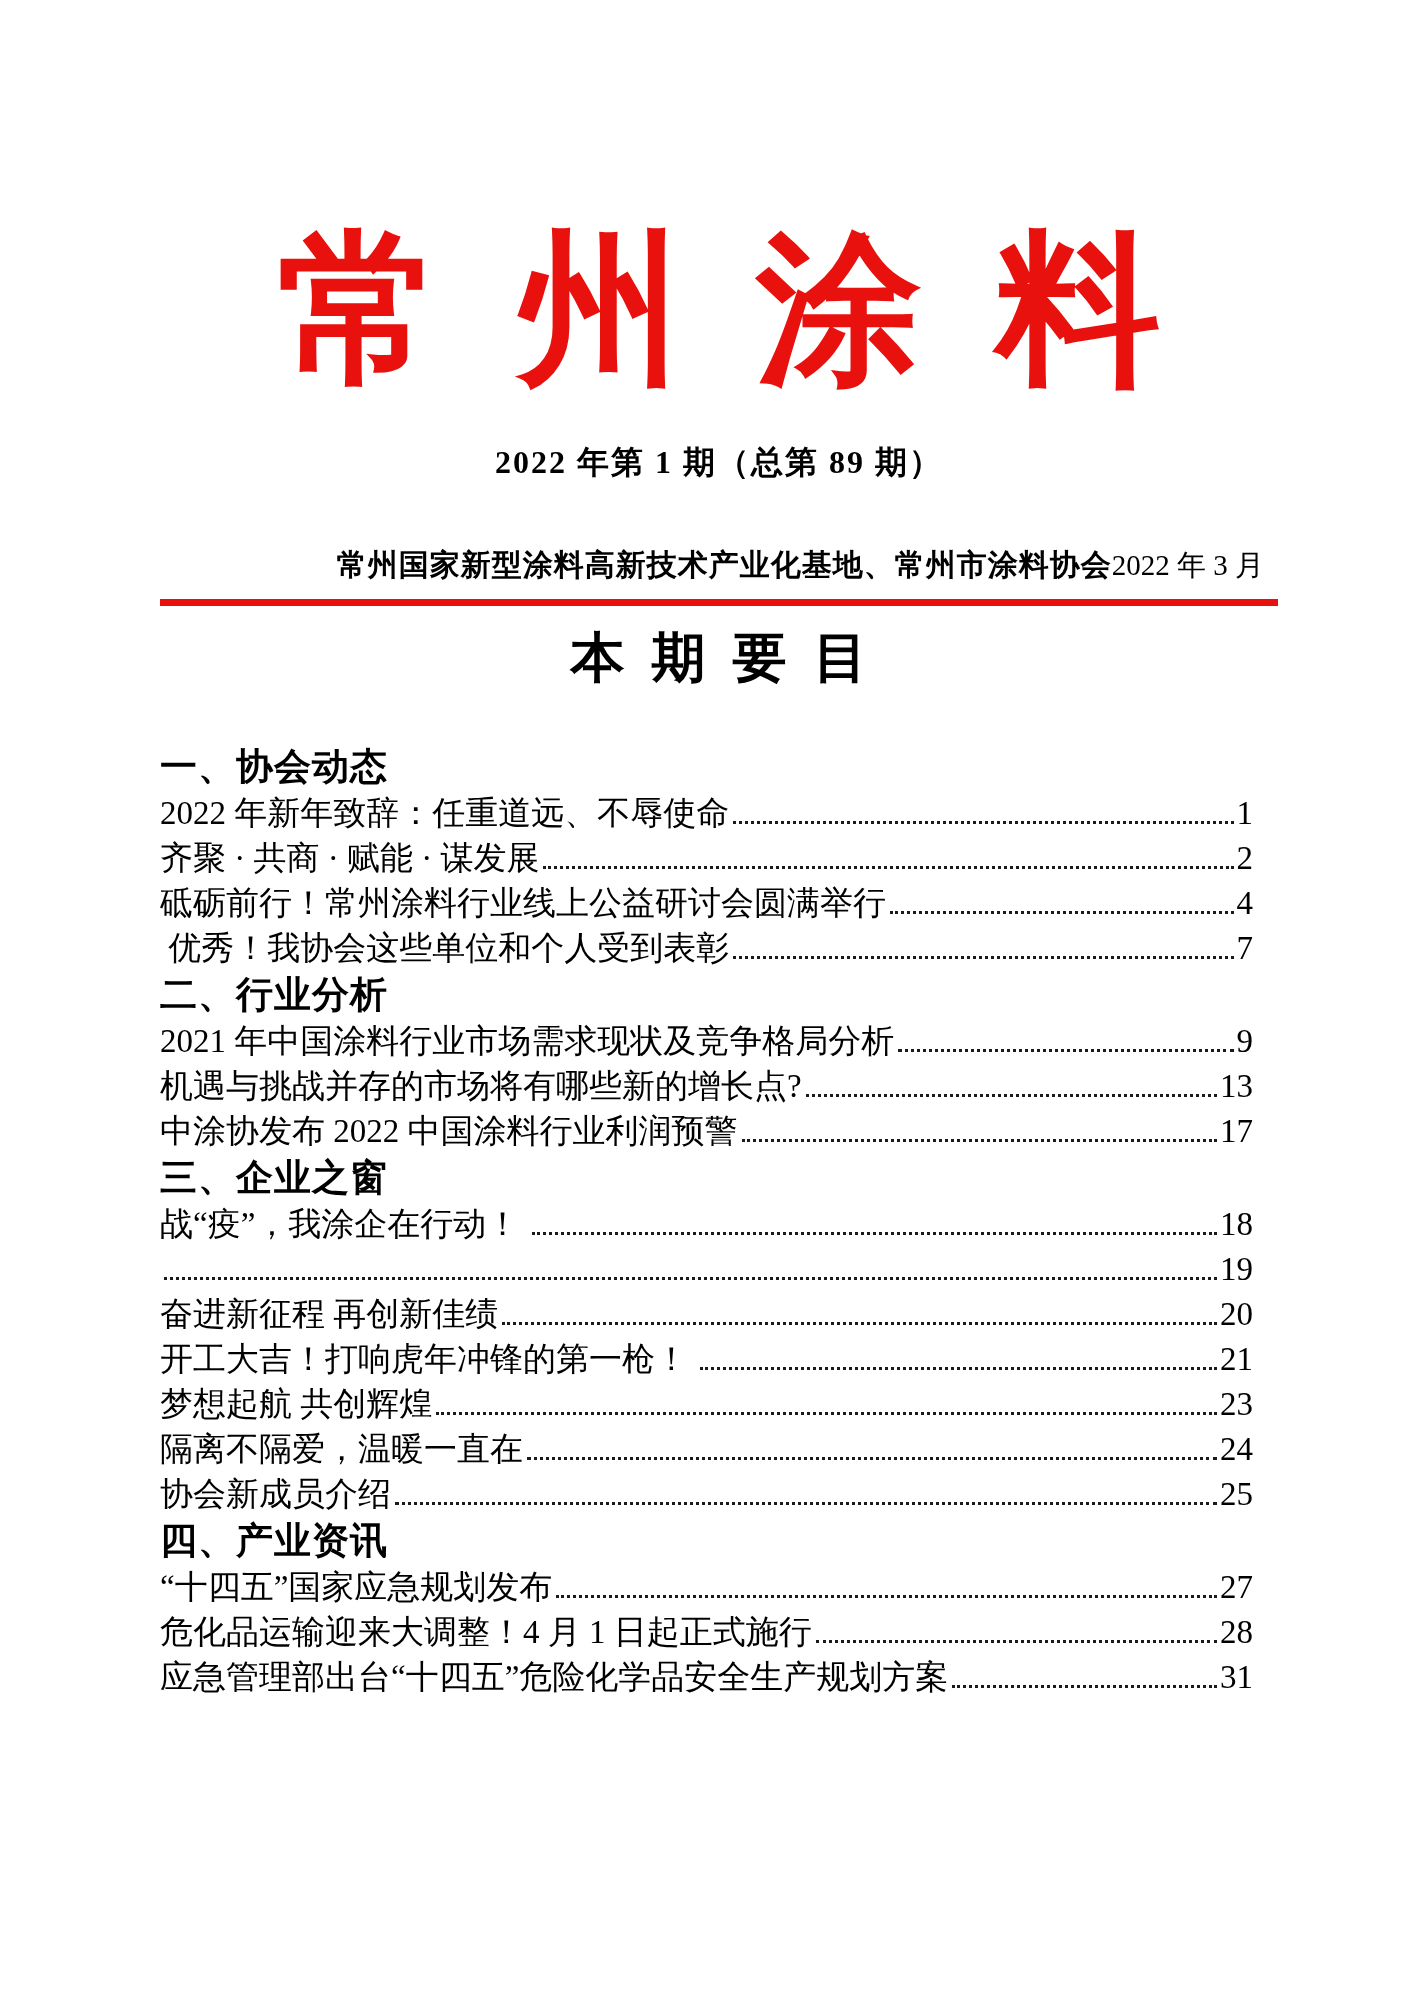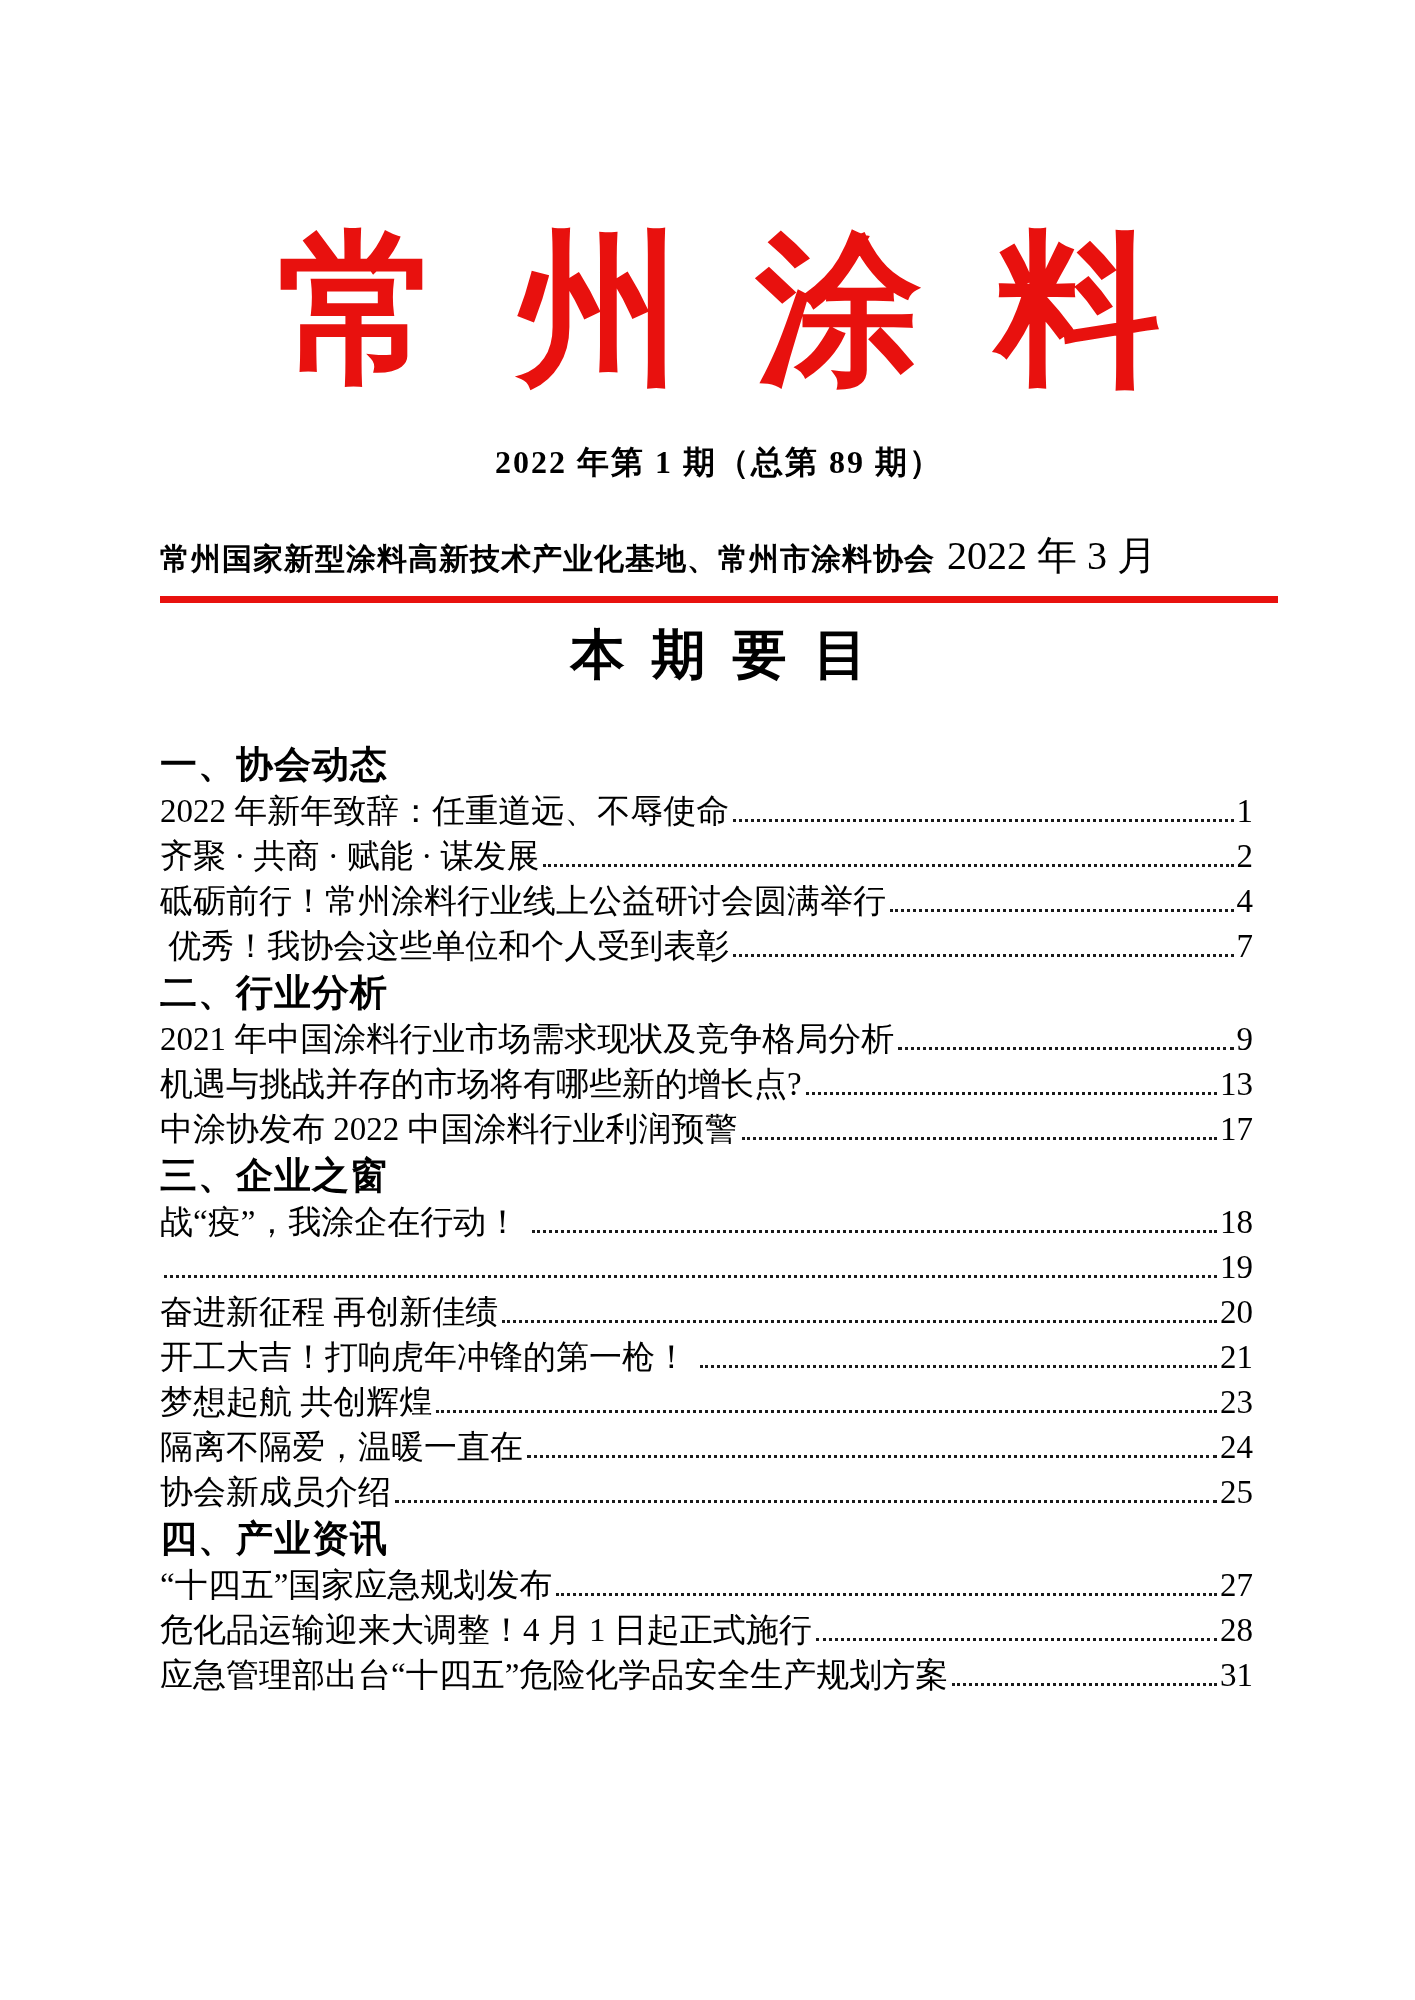--- a/index.html
+++ b/index.html
@@ -30,35 +30,35 @@
     margin-top: 50px;
     text-align: center;
     font-size: 32px;
     line-height: 1.2;
     font-weight: bold;
     letter-spacing: 2px;
   }
   .pub-row {
     margin-top: 50px;
     display: flex;
-    justify-content: flex-start;
+    justify-content: flex-end;
     align-items: baseline;
     line-height: 1.25;
-    gap: 12px;
   }
   .publisher {
     font-family: "Liberation Sans", "DejaVu Sans", sans-serif;
     font-weight: bold;
     font-size: 30px;
     letter-spacing: 1px;
   }
   .pub-date {
-    font-size: 40px;
+    font-size: 29px;
     padding-right: 14px;
     white-space: nowrap;
+    margin-top: 16px;
   }
   .red-rule {
     margin-top: 15px;
     height: 7px;
     width: 100%;
   }
   .contents-heading {
     margin: 22px 0 0 0;
     text-align: center;
     font-family: "Liberation Sans", "DejaVu Sans", sans-serif;

